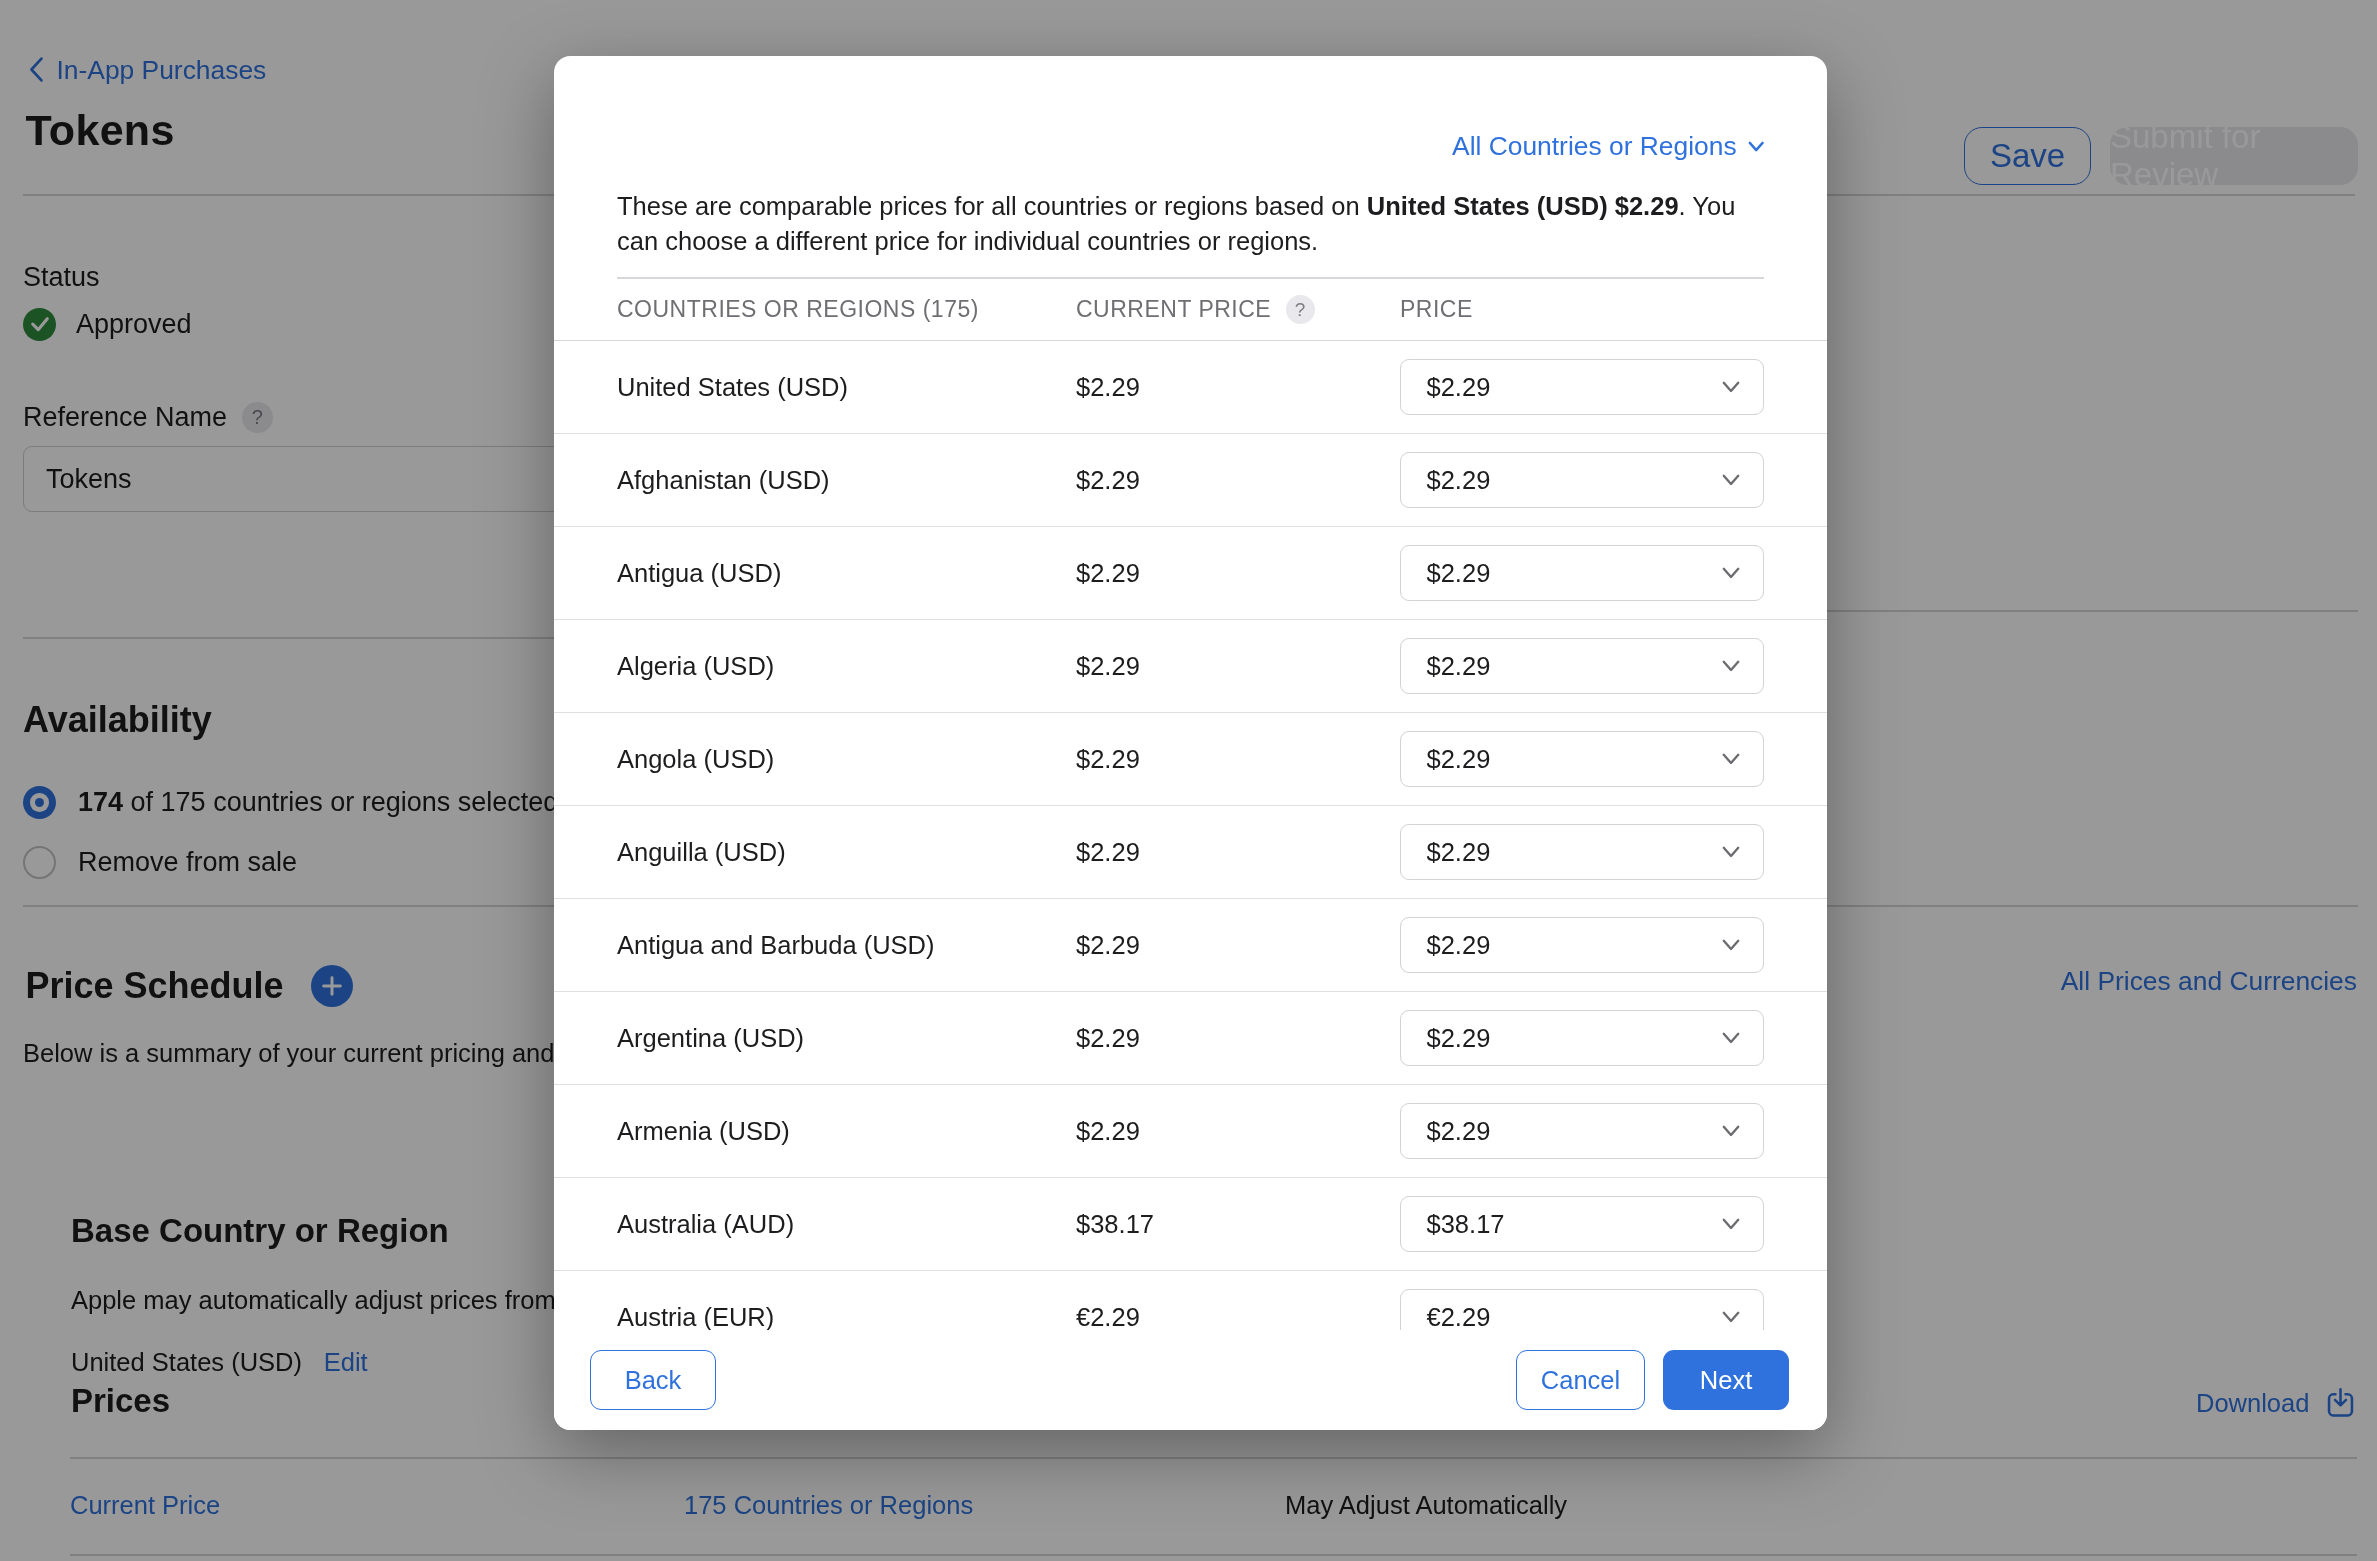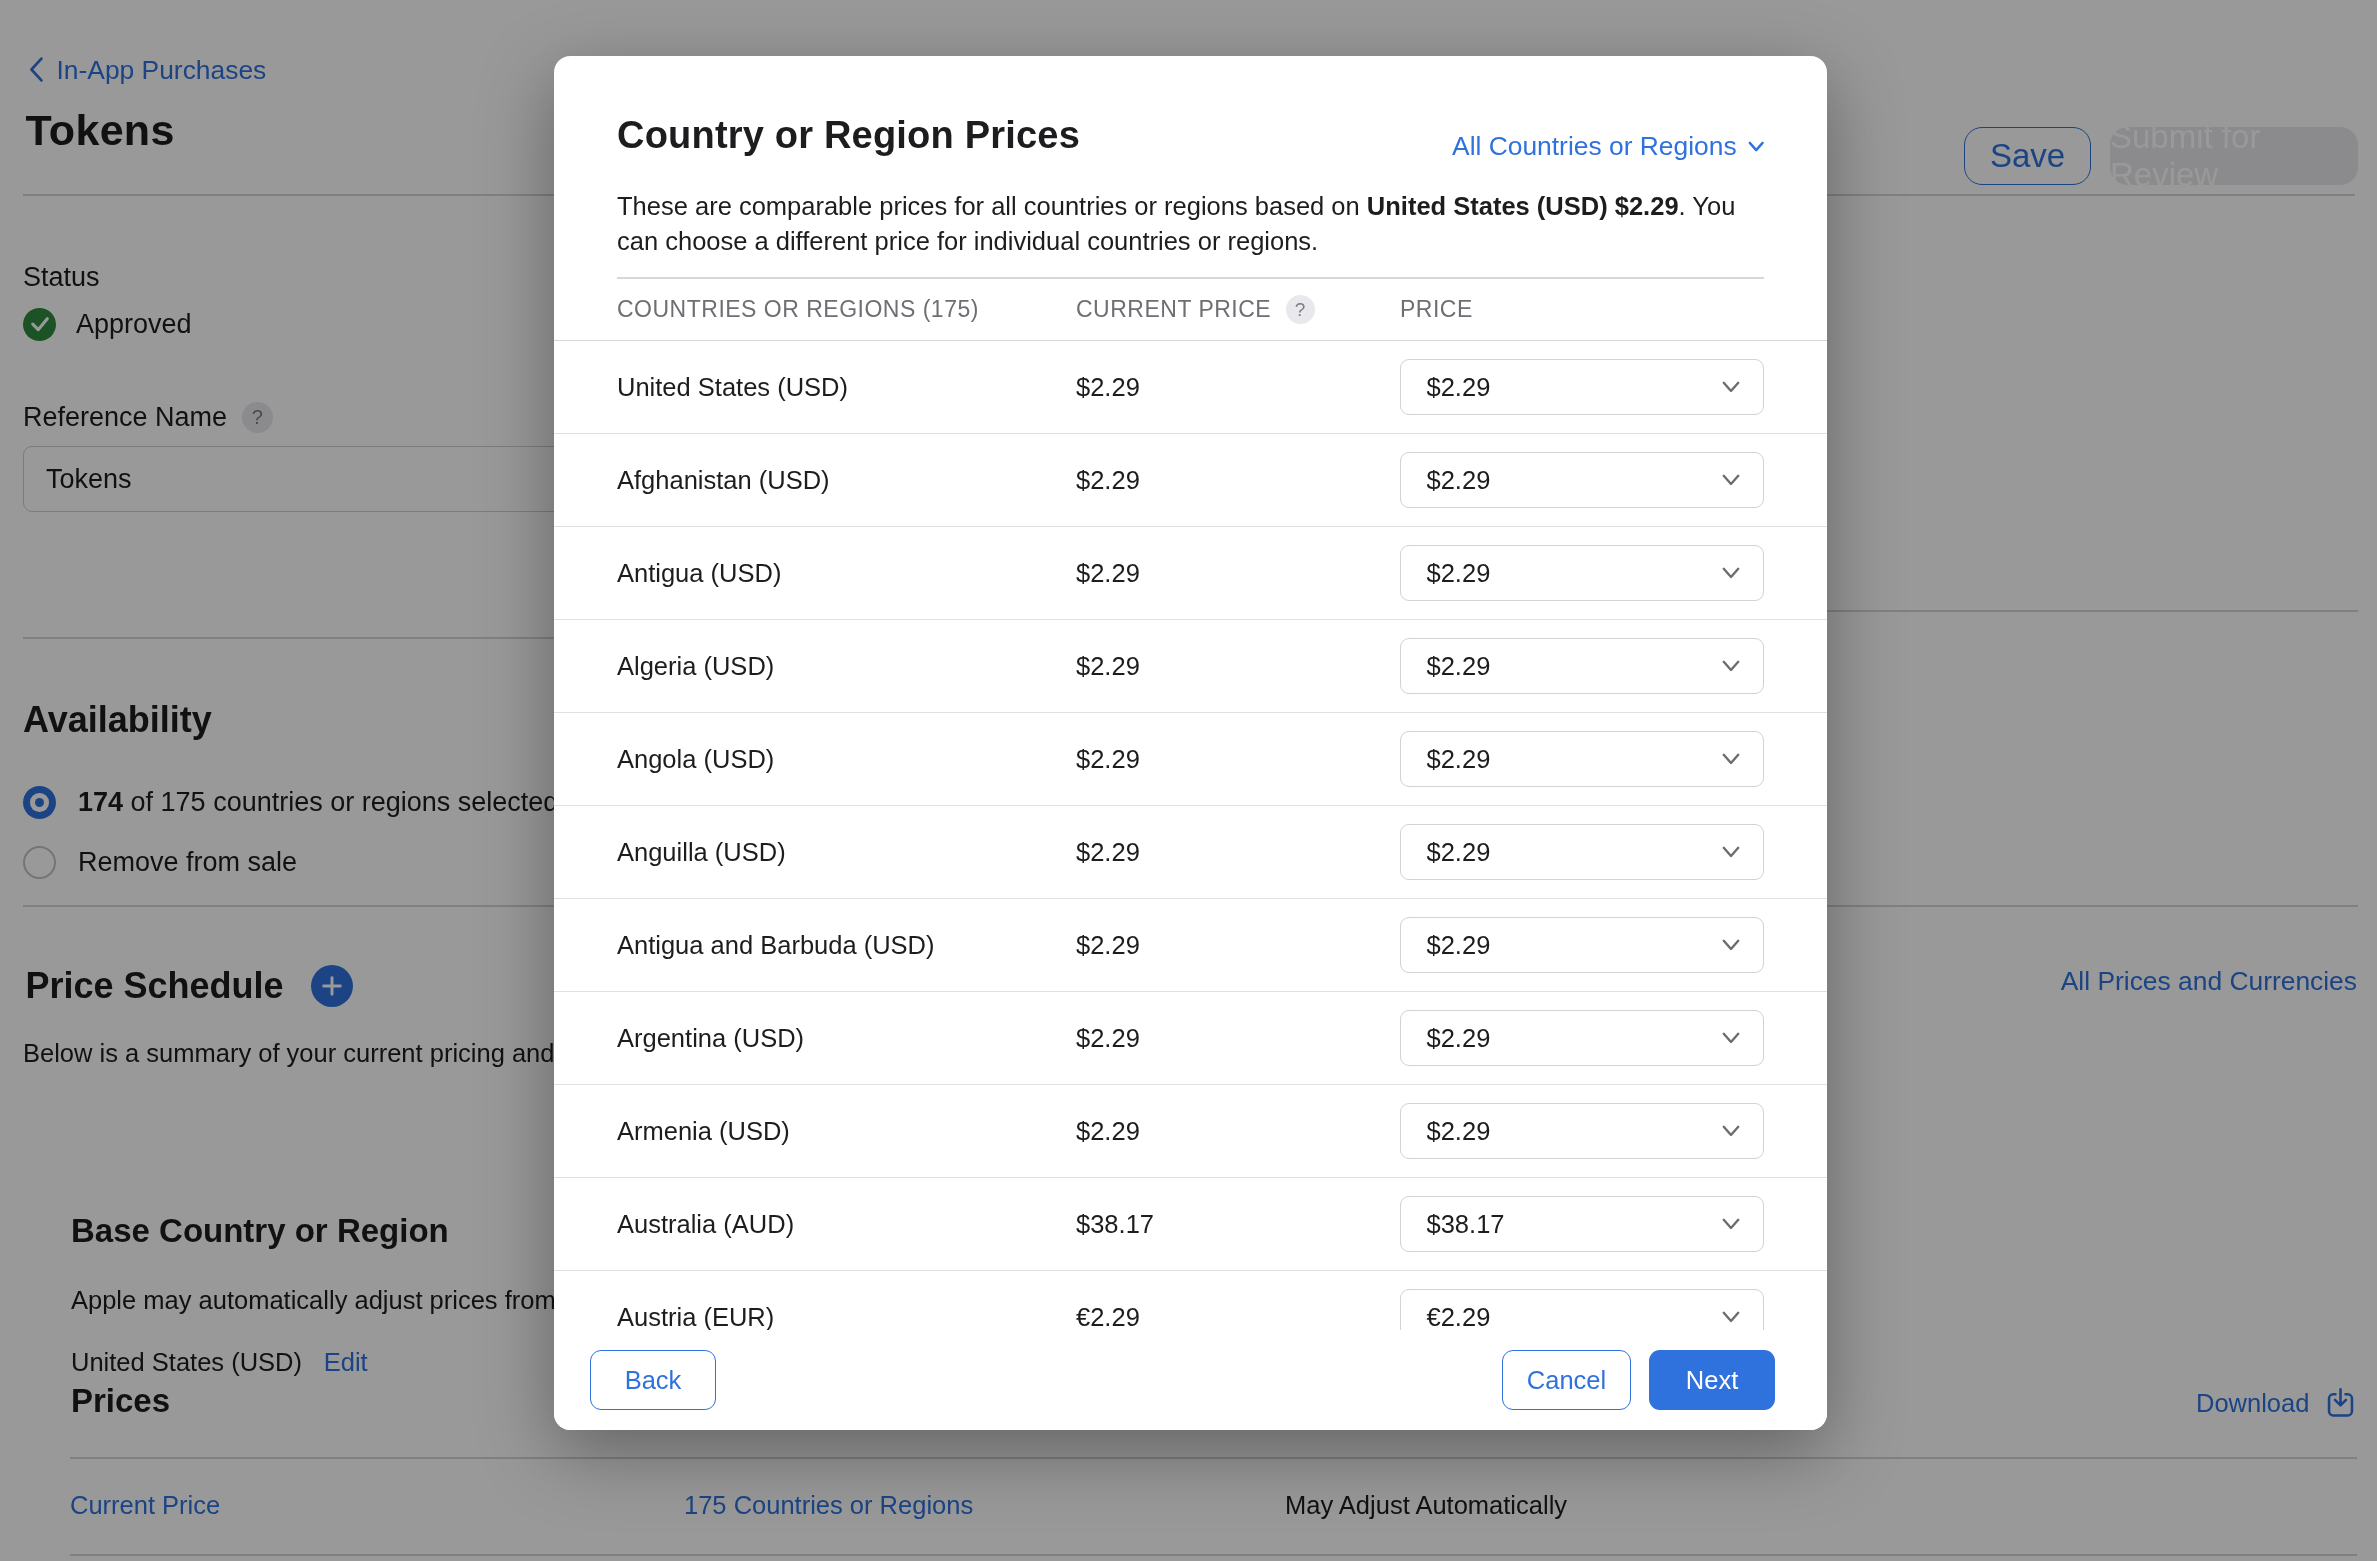--- a/index.html
+++ b/index.html
@@ -50,21 +50,21 @@
   .m-filter{position:absolute;right:63px;top:75px;display:flex;align-items:center;gap:11px;font-size:26.4px;color:var(--accent);cursor:pointer}
   .m-desc{position:absolute;left:63px;top:133px;width:1151px;font-size:25.5px;line-height:35px;color:var(--text)}
   .m-div{position:absolute;left:63px;right:63px;top:221px;height:1.8px;background:var(--hairline)}
   .mgrid{display:grid;grid-template-columns:459px 324px 1fr;align-items:center;padding:16px 63px}
   .m-head{position:absolute;left:0;right:0;top:223px;height:62px;border-bottom:1.8px solid var(--hairline);color:var(--muted);font-size:23px;letter-spacing:0.5px}
   .m-head .with-help{display:flex;align-items:center;gap:14.6px}
   .m-head .help{width:29px;height:29px;font-size:19px}
   .m-rows{position:absolute;left:0;right:0;top:285px}
   .mrow{height:93px;border-bottom:1.8px solid var(--row-line);font-size:25.5px}
   .sel-box{display:flex;align-items:center;justify-content:space-between;height:56px;border:1.8px solid #d2d2d7;border-radius:9px;background:#fff;padding:0 22px 0 25.5px;font-size:25.5px;cursor:pointer}
-  .m-footer{position:absolute;left:0;right:0;bottom:0;height:100px;background:#fff;display:flex;align-items:center;gap:18px;padding:0 52px 0 36px;z-index:5}
+  .m-footer{position:absolute;left:0;right:0;bottom:0;height:100px;background:#fff;display:flex;align-items:center;gap:18px;padding:0 38px 0 36px;z-index:5}
   .m-footer .spacer{flex:1}
   .fbtn{height:60px;border-radius:11px;font-size:25.5px}
   .back-btn{width:126px}
   .cancel-btn{width:129px}
   .next-btn{width:126px;background:var(--accent);color:#fff}
   svg{display:block}
 </style>
 </head>
 <body>
 
@@ -150,21 +150,20 @@
 
   <div class="rule" style="left:70px;top:1457px;width:2287px"></div>
   <div class="abs link bottom-links" style="left:70px;top:1491px">Current Price</div>
   <div class="abs link bottom-links" style="left:684px;top:1491px">175 Countries or Regions</div>
   <div class="abs bottom-links" style="left:1285px;top:1491px">May Adjust Automatically</div>
   <div class="rule" style="left:70px;top:1554px;width:2287px"></div>
 
   <div class="overlay"></div>
 
   <div class="modal">
-    <div class="m-title">Country or Region Prices</div>
     <div class="m-filter">
       <span>All Countries or Regions</span>
       <span>
         <svg width="16.4" height="11" viewBox="0 0 18 12">
             <path d="M2 2 L9 10 L16 2" fill="none" stroke="#2f72dd" stroke-width="2.6" stroke-linecap="round" stroke-linejoin="round"></path>
           </svg>
       </span>
     </div>
     <div class="m-desc">
       <span>These are comparable prices for all countries or regions based on </span><b>United States (USD) $2.29</b><span>. You can choose a different price for individual countries or regions.</span>

